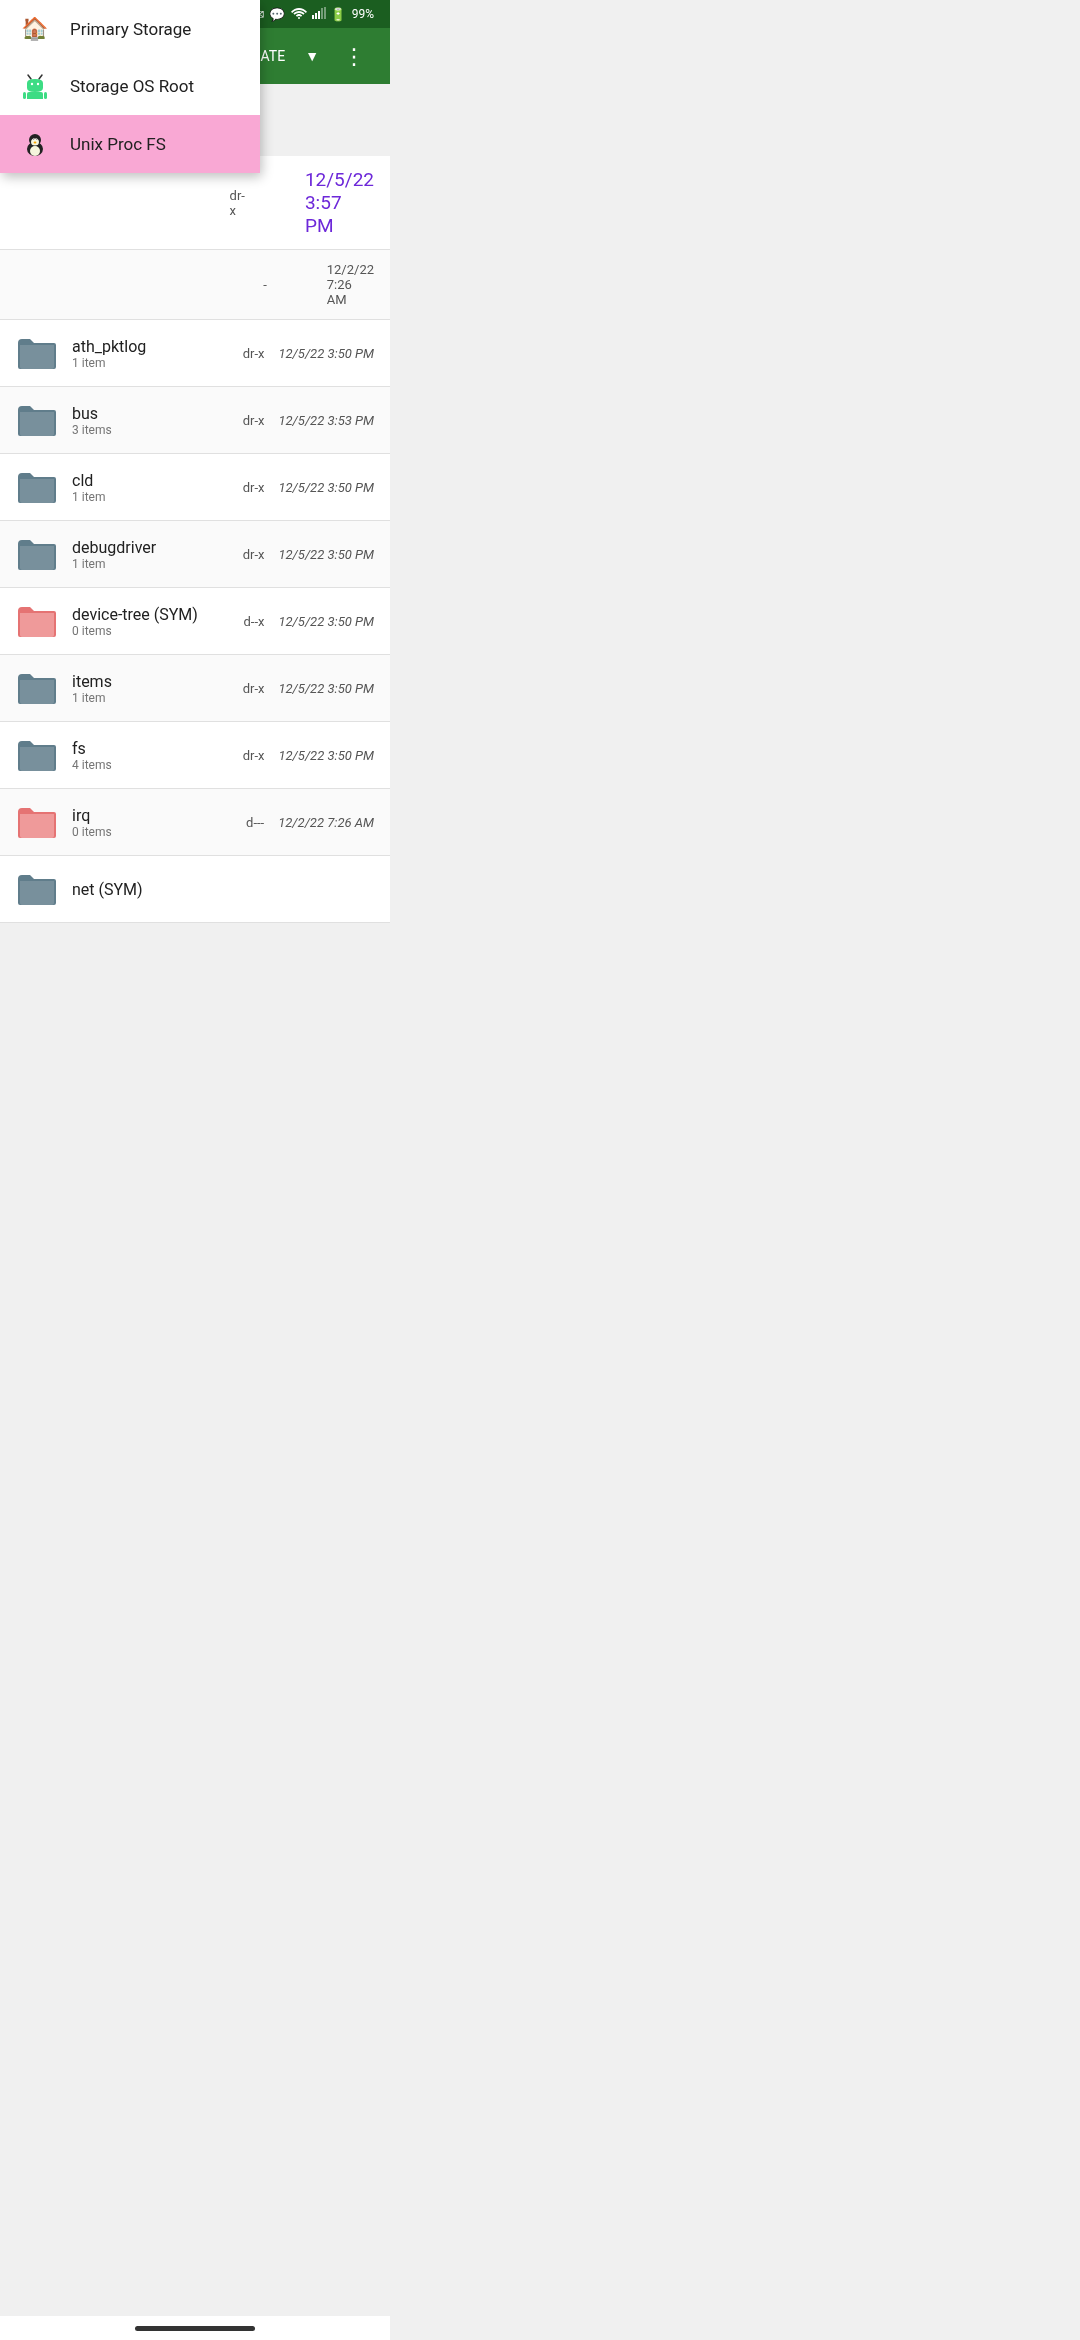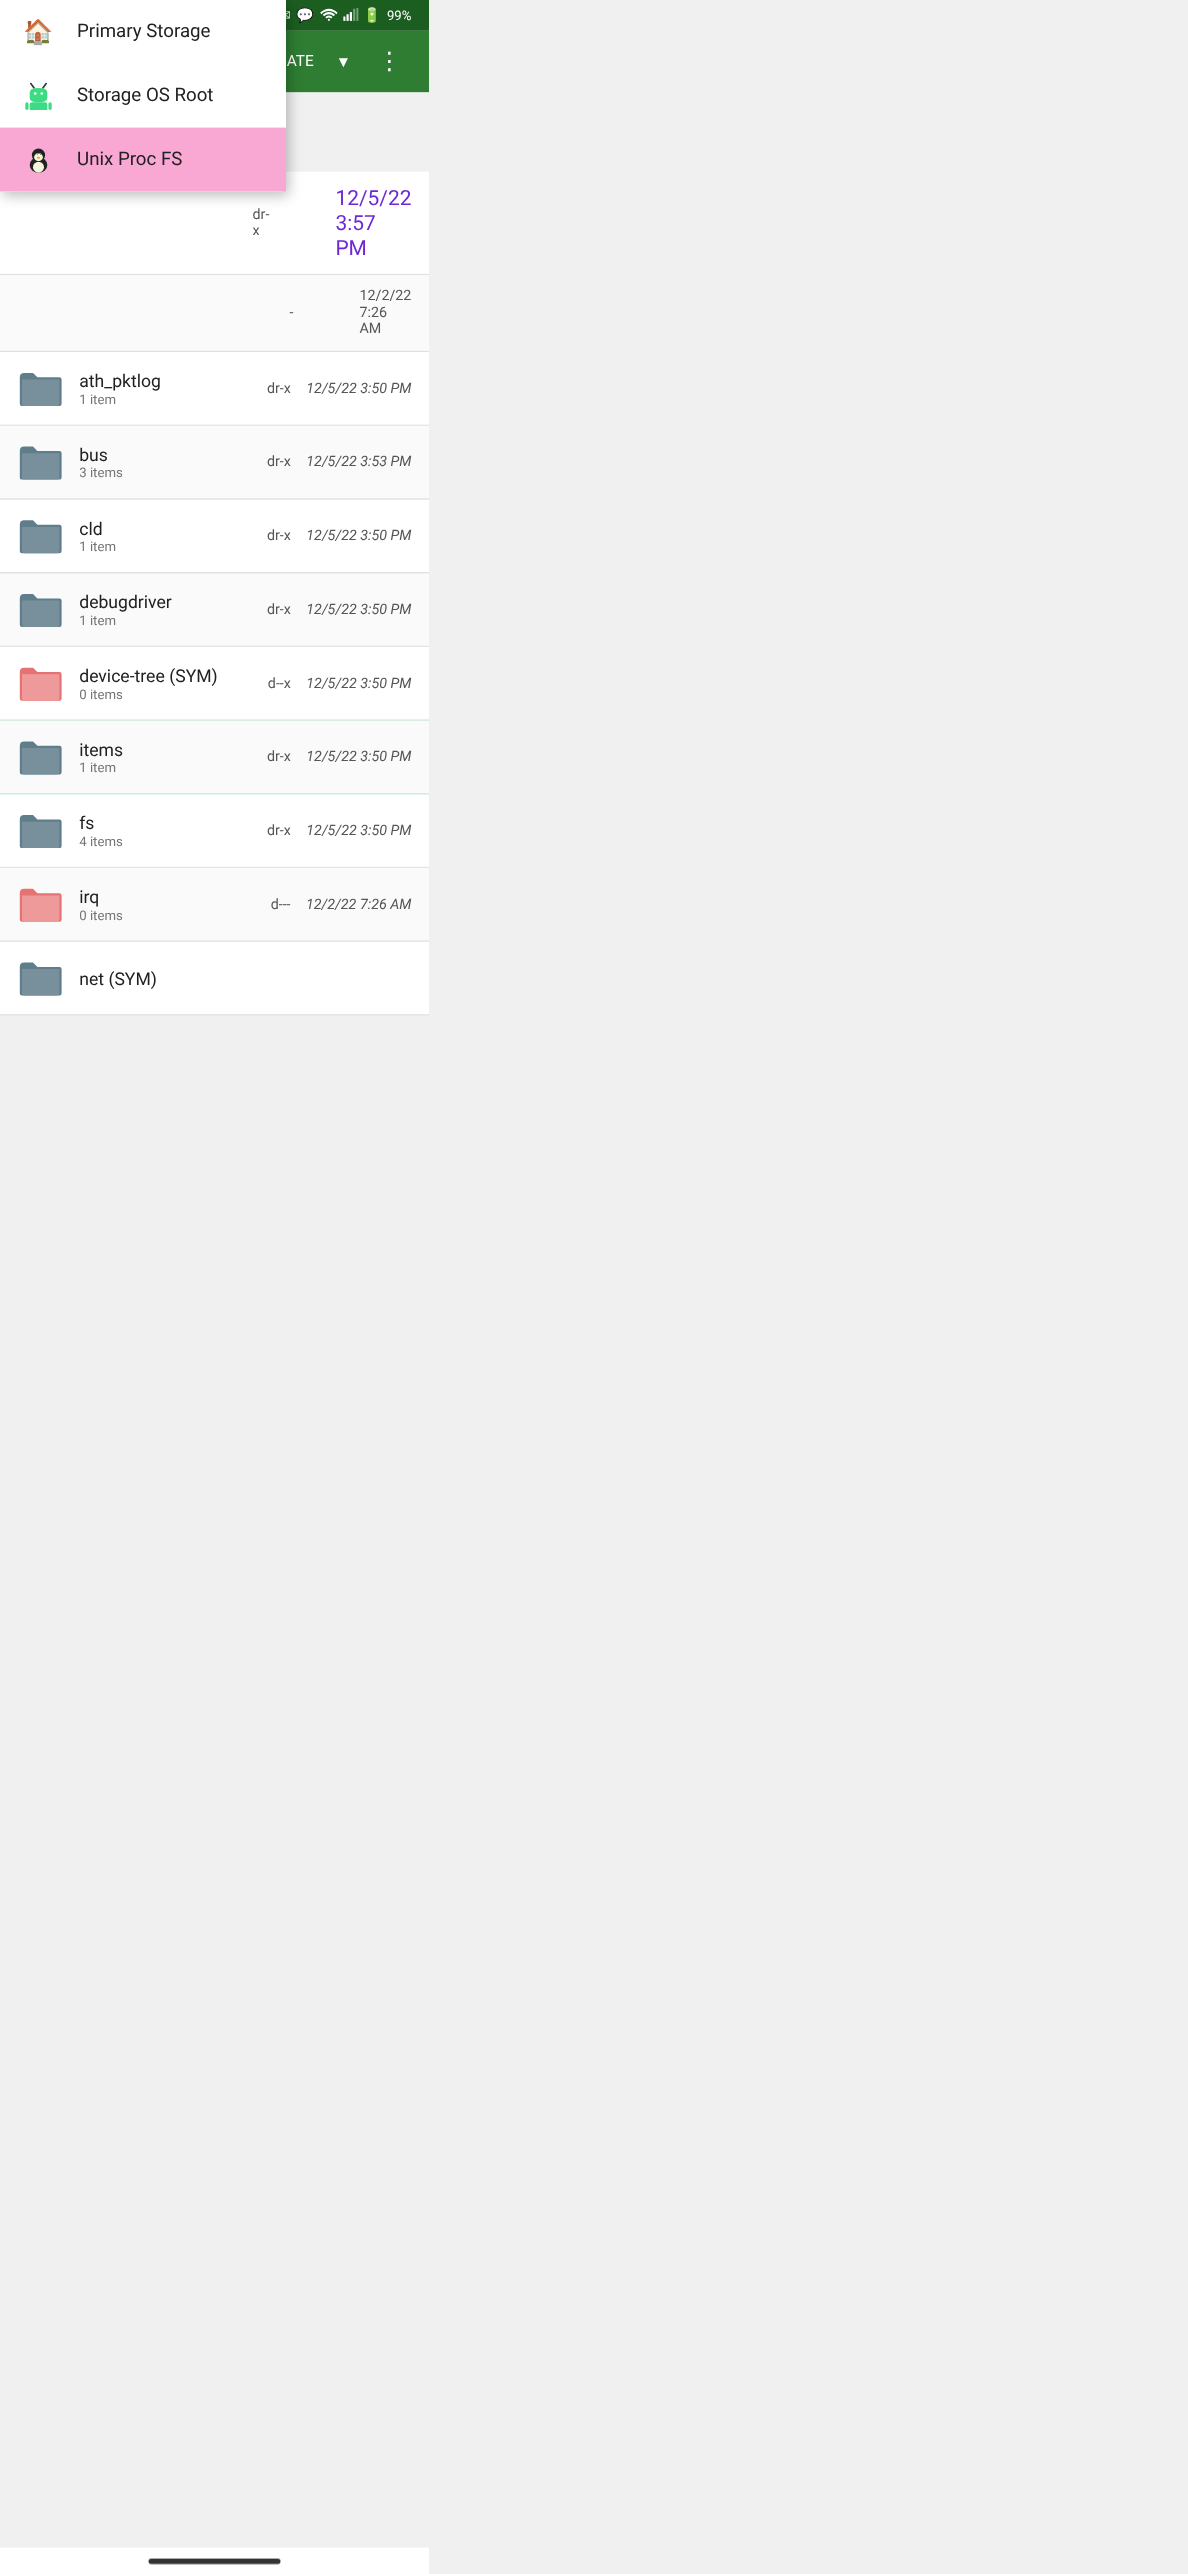--- a/index.html
+++ b/index.html
@@ -125,21 +125,21 @@
       border-radius: 6px;
       display: flex;
       align-items: center;
       justify-content: center;
       background: white;
       font-size: 28px;
     }
 
     
     .file-list {
-      background: #22c55e;
+      background: #4c1d95;
     }
 
     .file-row {
       display: flex;
       align-items: center;
       padding: 12px 16px;
       border-bottom: 1px solid #e0e0e0;
       background: white;
       gap: 14px;
     }

